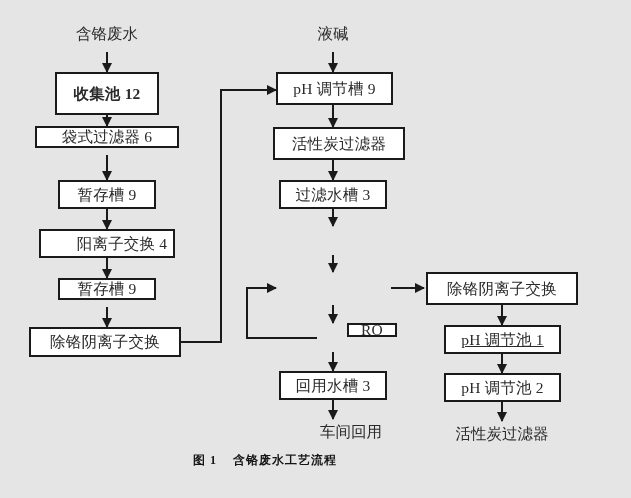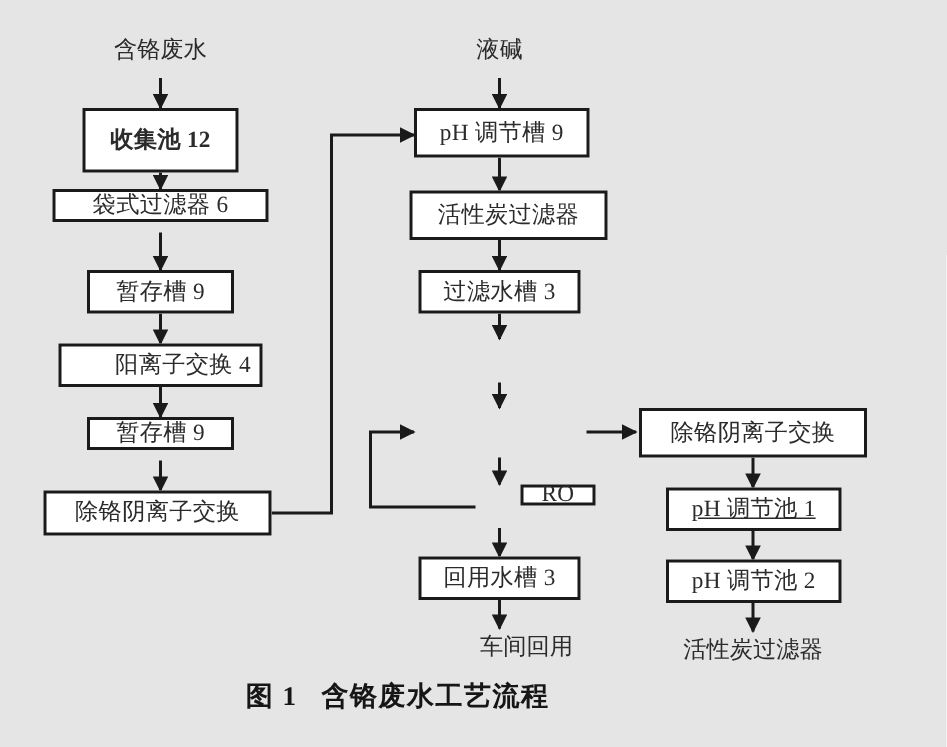--- a/index.html
+++ b/index.html
@@ -49,21 +49,21 @@
     justify-content: center;
     line-height: 1;
     z-index: 3;
   }
   #caption {
     position: absolute;
     left: 0;
     top: 452px;
     width: 530px;
     text-align: center;
-    font-size: 18px;
+    font-size: 12px;
     font-weight: bold;
     color: #161616;
     letter-spacing: 1px;
     z-index: 3;
   }
   #caption .cap-gap { display: inline-block; width: 16px; }
 </style>
 </head>
 <body>
 

